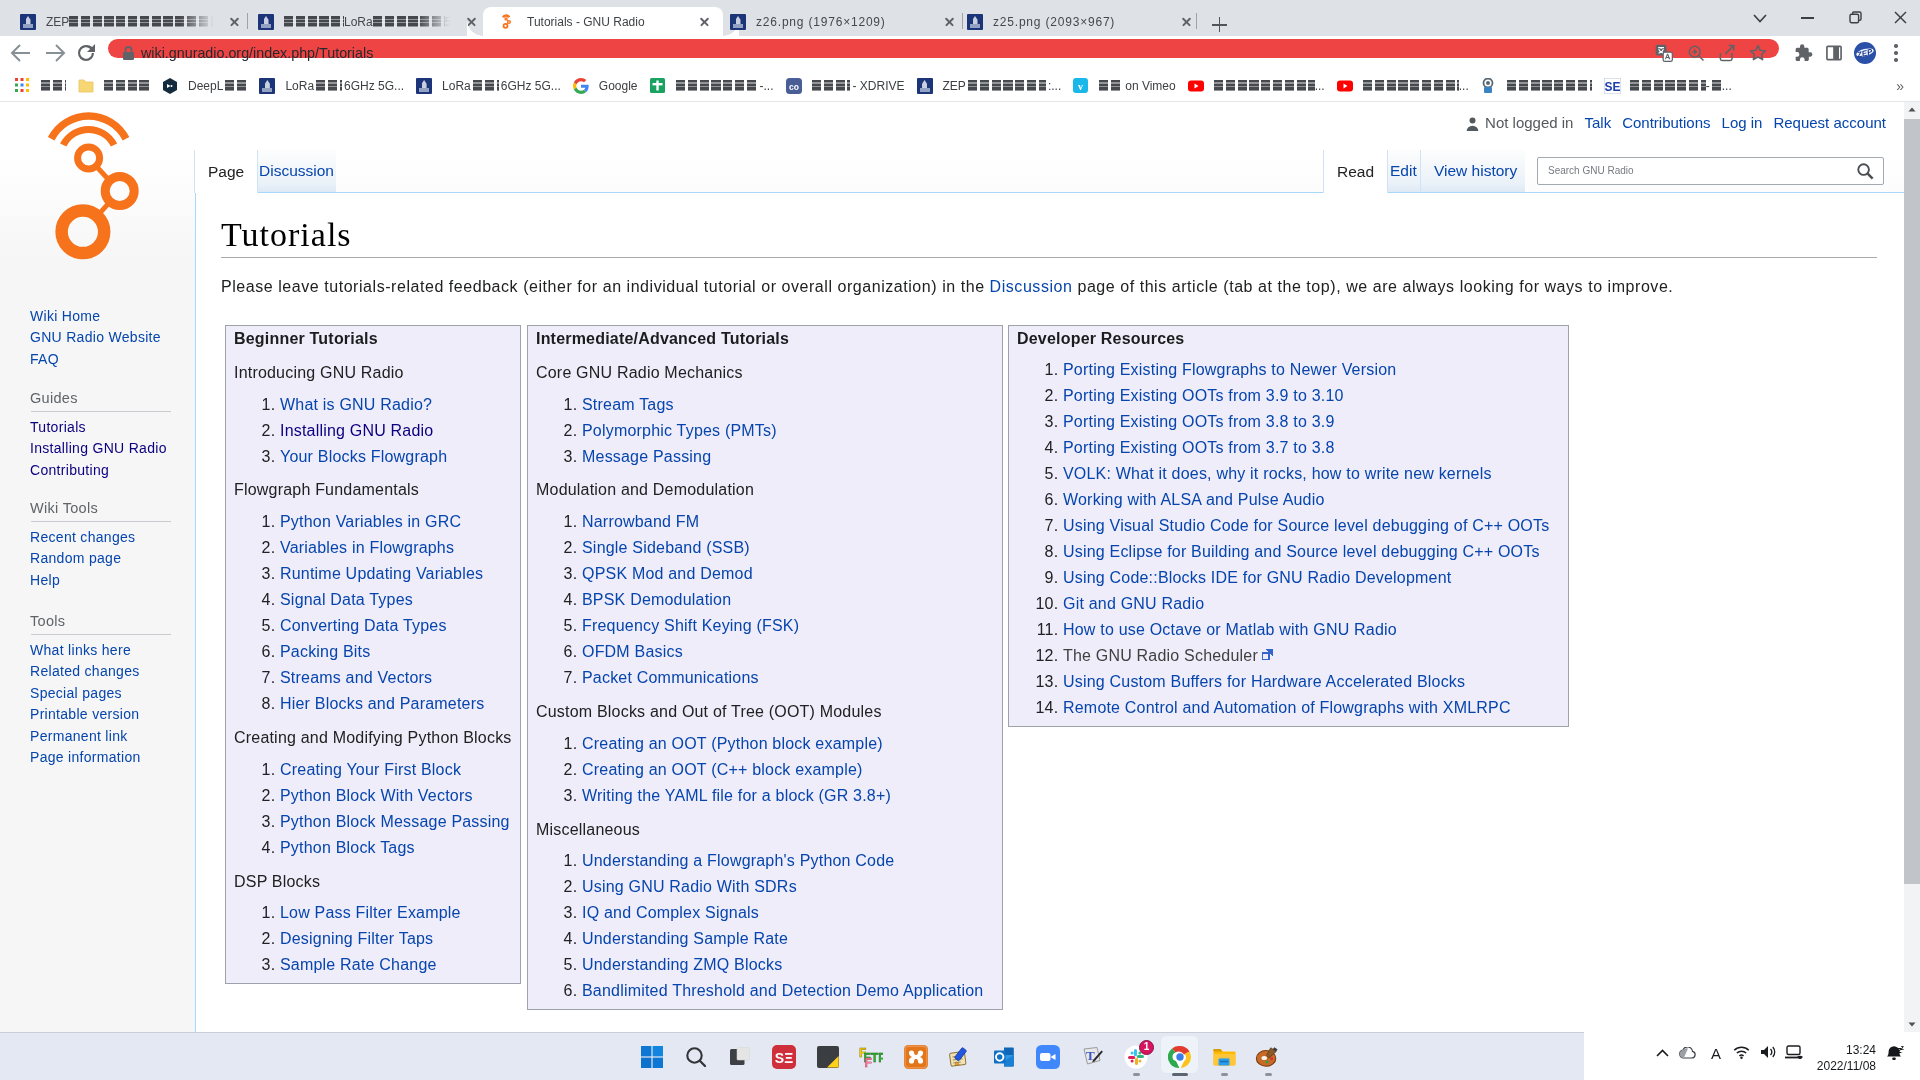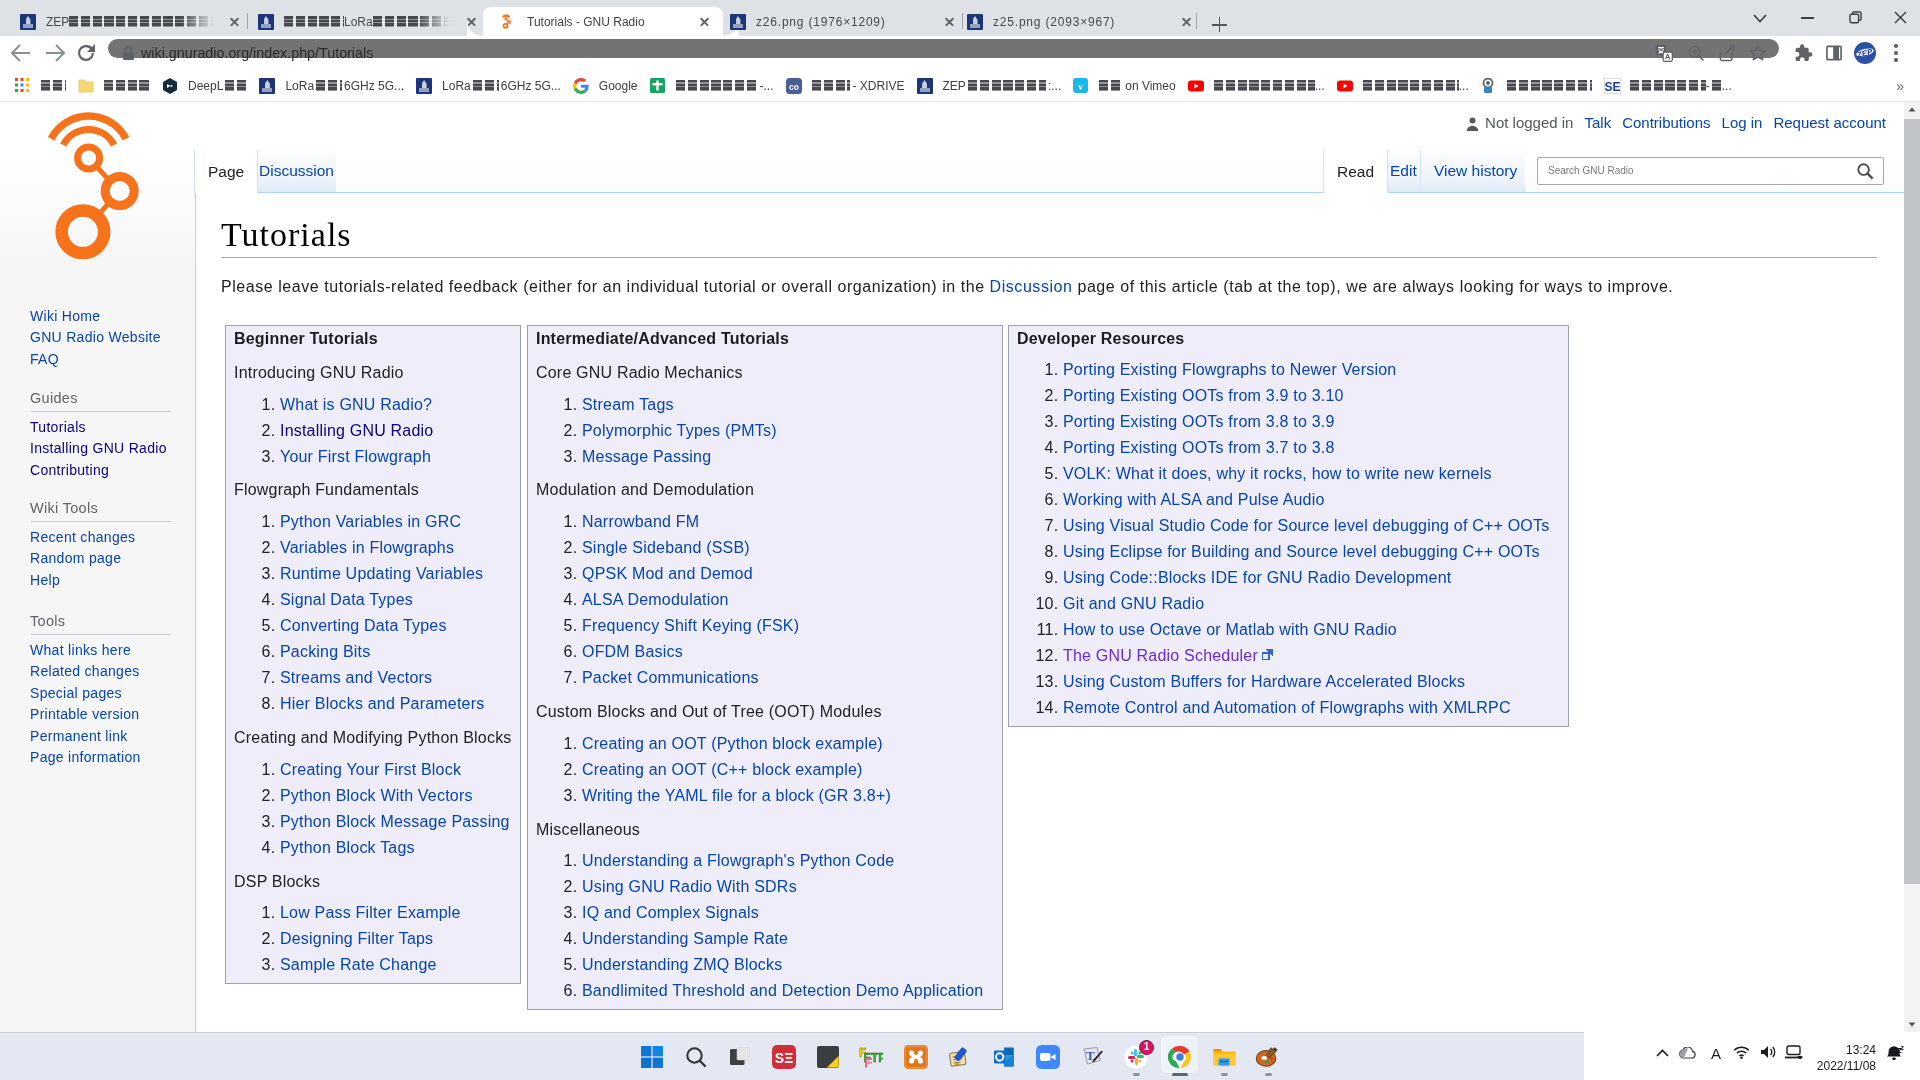--- a/index.html
+++ b/index.html
@@ -18,21 +18,21 @@
 #activetab:before{left:-16px;transform:scaleX(-1)}
 #activetab:after{right:-16px}
 .zepfav{width:16px;height:16px;background:#1c3579;position:relative;border-radius:1px;overflow:hidden}
 .zepfav:before{content:"";position:absolute;left:5.5px;top:2.5px;width:5px;height:11px;background:#c8cfdf;clip-path:polygon(50% 0,100% 35%,100% 100%,0 100%,0 35%)}
 .zepfav:after{content:"";position:absolute;left:3px;top:10px;width:10px;height:4px;background:#93a2c2}
 .newtab{position:absolute;left:1206px;top:11px;width:28px;height:28px}
 .newtab:before{content:"";position:absolute;left:6px;top:13px;width:15px;height:1.8px;background:#50555b}
 .newtab:after{content:"";position:absolute;left:12.6px;top:6.4px;width:1.8px;height:15px;background:#50555b}
 
 #toolbar{position:absolute;left:0;top:36px;width:1920px;height:34px;background:#fff}
-#omnibox{position:absolute;left:108px;top:3px;width:1671px;height:19px;border-radius:14px;background:#737373}
+#omnibox{position:absolute;left:108px;top:3px;width:1671px;height:19px;border-radius:14px;background:#ef4444}
 .urltxt{position:absolute;left:33px;top:6px;font-size:14.3px;color:#27292c}
 
 #bookmarks{position:absolute;left:0;top:70px;width:1920px;height:32px;background:#fff;border-bottom:1px solid #e4e6e8;display:flex;align-items:center;font-size:12px;color:#3c4043}
 .bm{display:flex;align-items:center;margin-right:12px;white-space:nowrap}
 .bm .bi{width:16px;height:16px;margin-right:10px;flex:0 0 auto}
 .jp{display:inline-block;height:10.5px;background:repeating-linear-gradient(0deg,rgba(255,255,255,.42) 0 1.3px,rgba(0,0,0,0) 1.3px 3.6px),repeating-linear-gradient(90deg,#45484d 0 9.2px,rgba(0,0,0,0) 9.2px 11.8px);vertical-align:-1px}
 
 #page{position:absolute;left:0;top:102px;width:1904px;height:930px;background:linear-gradient(#ffffff 0px,#ffffff 55px,#f6f6f6 160px,#f6f6f6 100%);overflow:hidden}
 #content{position:absolute;left:195px;top:90px;width:1709px;height:841px;background:#fff;border-top:1px solid #a7d7f9;border-left:1px solid #a7d7f9;padding:16px 0 0 25px}
 h1{font-family:"Liberation Serif",serif;font-weight:normal;font-size:34px;color:#000;line-height:44px;border-bottom:1px solid #a9a9ac;padding:4px 0 0;letter-spacing:1px;margin-right:27px}
@@ -384,21 +384,21 @@
   <div id="content">
     <h1>Tutorials</h1>
     <p id="intro">Please leave tutorials-related feedback (either for an individual tutorial or overall organization) in the <a href="#">Discussion</a> page of this article (tab at the top), we are always looking for ways to improve.</p>
     <div id="boxrow">
       <div class="tbox" style="width:296px;margin-right:6px" id="box1">
         <b>Beginner Tutorials</b>
         <p>Introducing GNU Radio</p>
         <ol>
           <li><a href="#">What is GNU Radio?</a></li>
           <li><a href="#" class="vis">Installing GNU Radio</a></li>
-          <li><a href="#">Your First Flowgraph</a></li>
+          <li><a href="#">Your Blocks Flowgraph</a></li>
         </ol>
         <p>Flowgraph Fundamentals</p>
         <ol>
           <li><a href="#">Python Variables in GRC</a></li>
           <li><a href="#">Variables in Flowgraphs</a></li>
           <li><a href="#">Runtime Updating Variables</a></li>
           <li><a href="#">Signal Data Types</a></li>
           <li><a href="#">Converting Data Types</a></li>
           <li><a href="#">Packing Bits</a></li>
           <li><a href="#">Streams and Vectors</a></li>
@@ -424,21 +424,21 @@
         <ol>
           <li><a href="#">Stream Tags</a></li>
           <li><a href="#">Polymorphic Types (PMTs)</a></li>
           <li><a href="#">Message Passing</a></li>
         </ol>
         <p>Modulation and Demodulation</p>
         <ol>
           <li><a href="#">Narrowband FM</a></li>
           <li><a href="#">Single Sideband (SSB)</a></li>
           <li><a href="#">QPSK Mod and Demod</a></li>
-          <li><a href="#">ALSA Demodulation</a></li>
+          <li><a href="#">BPSK Demodulation</a></li>
           <li><a href="#">Frequency Shift Keying (FSK)</a></li>
           <li><a href="#">OFDM Basics</a></li>
           <li><a href="#">Packet Communications</a></li>
         </ol>
         <p>Custom Blocks and Out of Tree (OOT) Modules</p>
         <ol>
           <li><a href="#">Creating an OOT (Python block example)</a></li>
           <li><a href="#">Creating an OOT (C++ block example)</a></li>
           <li><a href="#">Writing the YAML file for a block (GR 3.8+)</a></li>
         </ol>
@@ -459,21 +459,21 @@
           <li><a href="#">Porting Existing OOTs from 3.9 to 3.10</a></li>
           <li><a href="#">Porting Existing OOTs from 3.8 to 3.9</a></li>
           <li><a href="#">Porting Existing OOTs from 3.7 to 3.8</a></li>
           <li><a href="#">VOLK: What it does, why it rocks, how to write new kernels</a></li>
           <li><a href="#">Working with ALSA and Pulse Audio</a></li>
           <li><a href="#">Using Visual Studio Code for Source level debugging of C++ OOTs</a></li>
           <li><a href="#">Using Eclipse for Building and Source level debugging C++ OOTs</a></li>
           <li><a href="#">Using Code::Blocks IDE for GNU Radio Development</a></li>
           <li><a href="#">Git and GNU Radio</a></li>
           <li><a href="#">How to use Octave or Matlab with GNU Radio</a></li>
-          <li><a href="#" style="color:#6d28d9">The GNU Radio Scheduler</a><span class="extlink"></span></li>
+          <li><a href="#" style="color:#404040">The GNU Radio Scheduler</a><span class="extlink"></span></li>
           <li><a href="#">Using Custom Buffers for Hardware Accelerated Blocks</a></li>
           <li><a href="#">Remote Control and Automation of Flowgraphs with XMLRPC</a></li>
         </ol>
       </div>
     </div>
   </div>
 </div>
 <div id="sbar">
   <svg width="16" height="16" style="position:absolute;top:0">
       <path d="M4.5 9.5 L8 5.5 L11.5 9.5 z" fill="#505050"></path>

